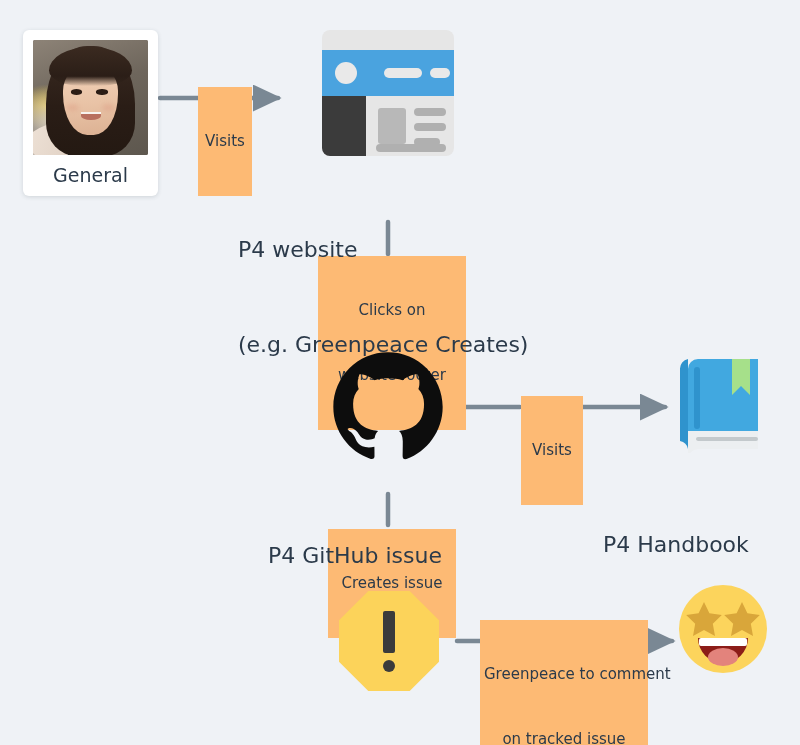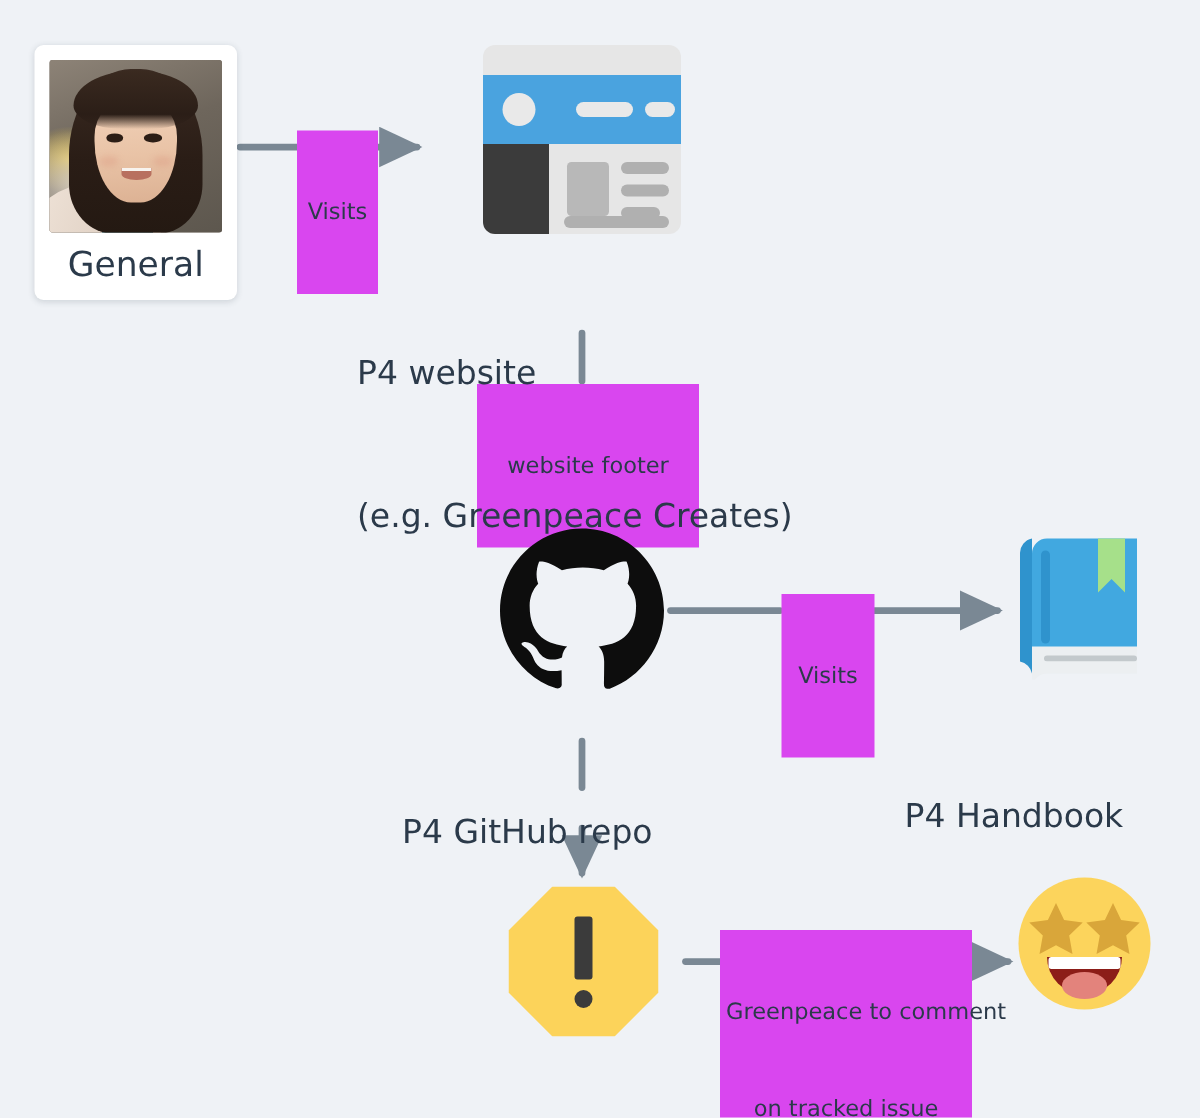--- a/index.html
+++ b/index.html
@@ -30,21 +30,21 @@
     font-family: "DejaVu Sans", sans-serif;
     white-space: pre;
   }
   .edge-label {
     position: absolute;
     text-align: center;
     color: #2b3a4a;
     font-size: 15px;
     line-height: 1.45;
     white-space: pre;
-    background: #d946ef;
+    background: #fdba74;
     padding: 0 4px;
   }
   svg.arrows {
     position: absolute;
     left: 0;
     top: 0;
     width: 800px;
     height: 745px;
     pointer-events: none;
   }
@@ -132,21 +132,21 @@
     width: 11%; height: 6%;
     background: rgba(216,135,115,0.28);
     border-radius: 50%;
     filter: blur(2px);
   }
   .photo .cheek.l { left: 29%; }
   .photo .cheek.r { left: 60%; }
   .polaroid .name {
     text-align: center;
     color: #2b3a4a;
-    font-size: 23px;
+    font-size: 19px;
     padding: 9px 0 6px 0;
   }
 
   
   .website-icon { width: 136px; height: 130px; }
 </style>
 </head>
 <body>
 
 <div id="canvas">
@@ -182,27 +182,31 @@
       <line x1="457" y1="641" x2="480" y2="641" stroke="#7a8894" stroke-width="4.5" stroke-linecap="round"></line>
       <line x1="640" y1="641" x2="672" y2="641" stroke="#7a8894" stroke-width="4.5" stroke-linecap="round" marker-end="url(#ah)"></line>
     </g>
   </svg>
 
   <div class="edge-label" style="left:198px; top:87px; width:46px;">
     <div>Visits</div>
   </div>
 
   <div class="edge-label" style="left:318px; top:256px; width:140px;">
+    <div>Clicks on</div>
     <div>website footer</div>
   </div>
 
   <div class="edge-label" style="left:521px; top:396px; width:54px;">
     <div>Visits</div>
   </div>
 
+  <div class="edge-label" style="left:328px; top:529px; width:120px;">
+    <div>Creates issue</div>
+  </div>
 
   <div class="edge-label" style="left:480px; top:620px; width:160px;">
     <div>Greenpeace to comment</div>
     <div>on tracked issue</div>
   </div>
 
   <div class="node" style="left:23px; top:30px;">
     <div class="polaroid">
       <div class="photo">
         <div class="bg-rock"></div>
@@ -242,21 +246,21 @@
       <div>P4 website</div>
       <div>(e.g. Greenpeace Creates)</div>
     </div>
   </div>
 
   <div class="node" style="left:331px; top:350px;">
     <svg width="114" height="114" viewBox="0 0 98 98">
       <path fill="#0d0d0d" d="M49 2C23.1 2 2 23.1 2 49c0 20.8 13.5 38.4 32.2 44.6 2.4.4 3.2-1 3.2-2.3 0-1.1 0-4.1-.1-8.1-13.1 2.8-15.9-6.3-15.9-6.3-2.1-5.5-5.2-6.9-5.2-6.9-4.3-2.9.3-2.9.3-2.9 4.7.3 7.2 4.9 7.2 4.9 4.2 7.2 11.1 5.1 13.8 3.9.4-3.1 1.6-5.1 3-6.3-10.5-1.2-21.5-5.2-21.5-23.3 0-5.2 1.8-9.4 4.9-12.7-.5-1.2-2.1-6 .5-12.6 0 0 4-1.3 13.1 4.9 3.8-1.1 7.9-1.6 12-1.6 4.1 0 8.2.6 12 1.6 9.1-6.2 13.1-4.9 13.1-4.9 2.6 6.6 1 11.4.5 12.6 3.1 3.3 4.9 7.6 4.9 12.7 0 18.2-11 22.1-21.5 23.3 1.7 1.5 3.2 4.4 3.2 8.8 0 6.4-.1 11.5-.1 13.1 0 1.3.9 2.8 3.3 2.3C82.5 87.4 96 69.8 96 49 96 23.1 74.9 2 49 2z"></path>
     </svg>
     <div class="caption" style="width:240px; margin-left:-63px; margin-top:8px;">
-      <div>P4 GitHub repo</div>
+      <div>P4 GitHub issue</div>
     </div>
   </div>
 
   <div class="node" style="left:680px; top:355px;">
     <svg width="86" height="98" viewBox="0 0 86 98">
       <path d="M8 14 a10 10 0 0 1 10 -10 H78 V84 H18 a10 10 0 0 0 -10 10 Z" fill="#41a8e0"></path>
       <rect x="14" y="12" width="6" height="62" rx="3" fill="#2f93cd"></rect>
       <path d="M52 4 H70 V40 L61 31 L52 40 Z" fill="#a6e08a"></path>
       <path d="M8 76 H78 V94 H18 a10 10 0 0 0 -10 10 Z" fill="#eceff1"></path>
       <rect x="16" y="82" width="62" height="4" rx="2" fill="#c3c9cc"></rect>

